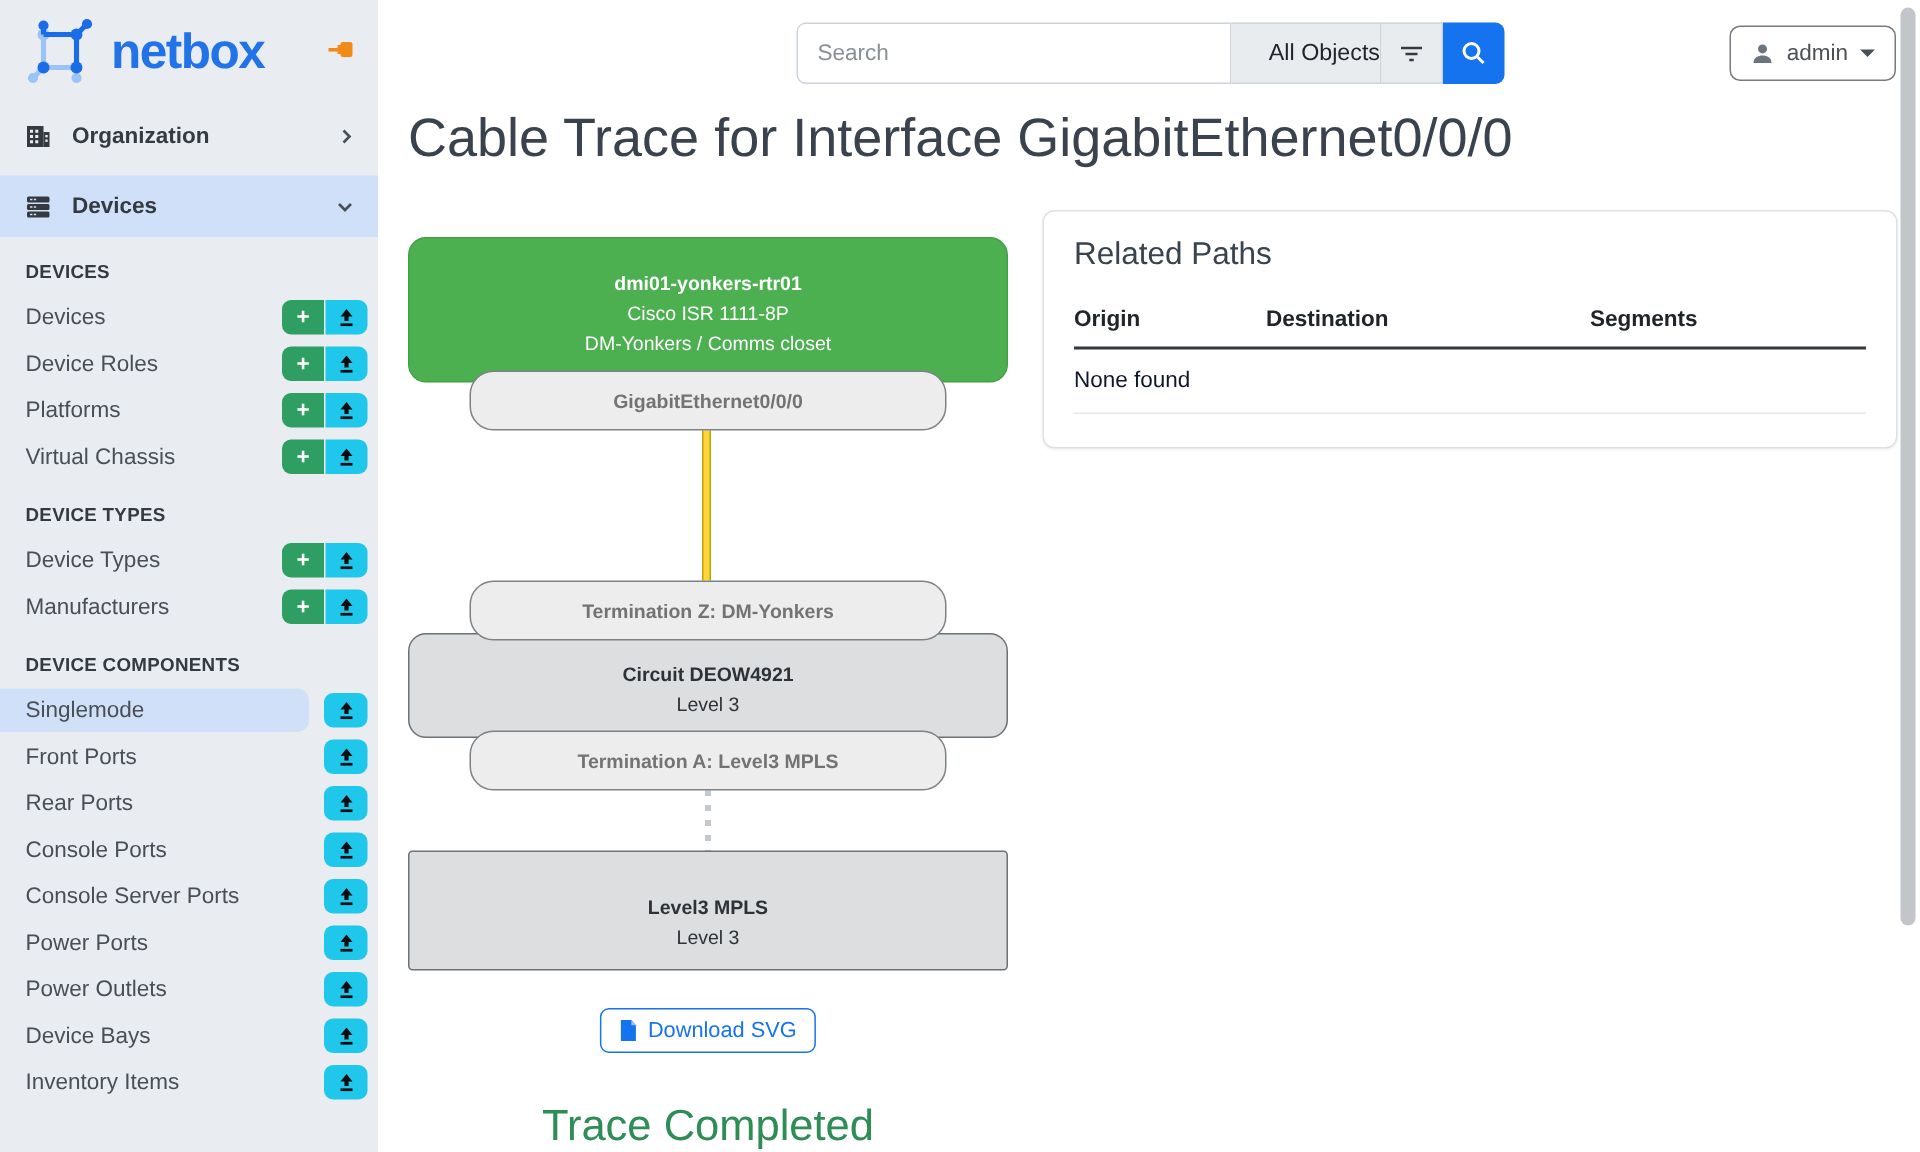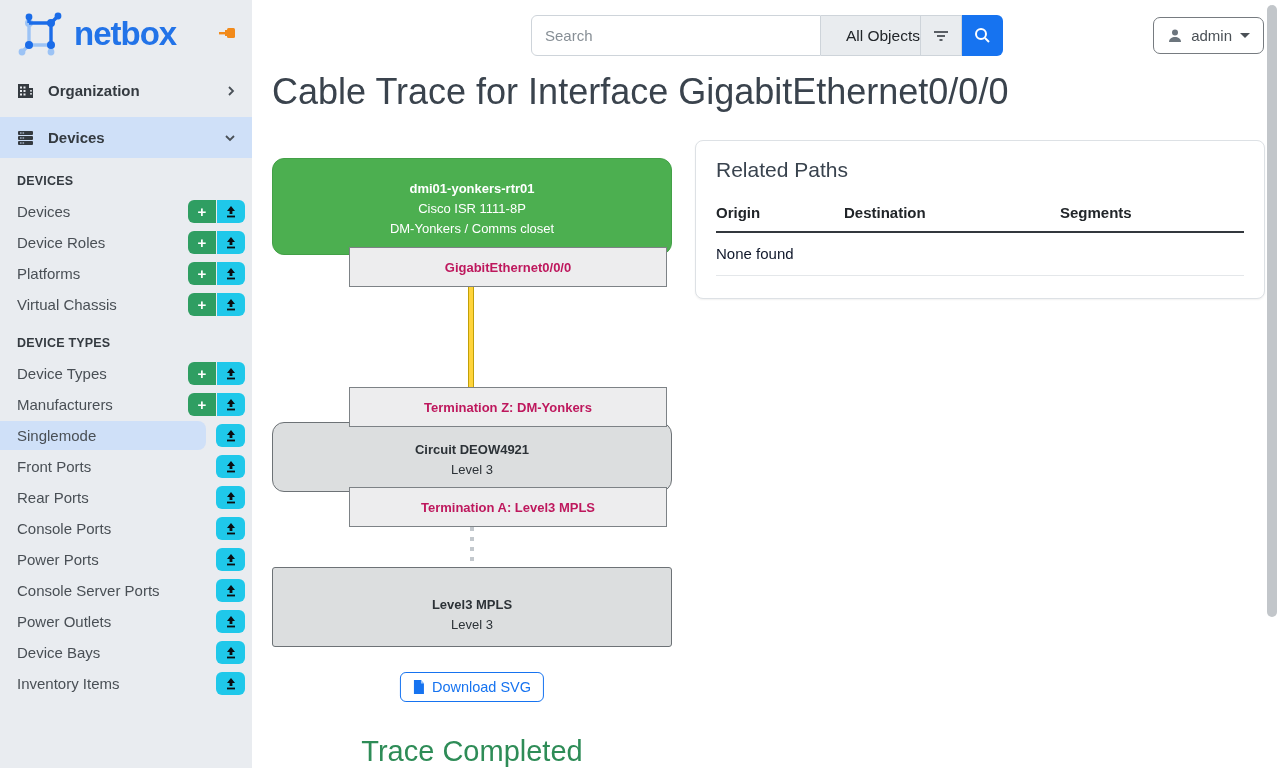--- a/index.html
+++ b/index.html
@@ -46,21 +46,21 @@
   .search-btn{width:41px;height:41px;background:var(--accent);border:none;border-radius:0 6px 6px 0;display:flex;align-items:center;justify-content:center;cursor:pointer;}
   .user-btn{position:absolute;right:16px;top:17px;height:37px;padding:0 13px;border:1px solid #767b80;border-radius:7px;display:flex;align-items:center;gap:8px;background:#fff;font-size:15px;color:#4a5056;cursor:pointer;}
   .caret{width:0;height:0;border-left:5px solid transparent;border-right:5px solid transparent;border-top:5px solid #4a5056;}
   
   .page-title{position:absolute;left:272px;top:71px;font-size:36px;font-weight:400;color:#3a434d;}
   
   .trace{position:absolute;left:272px;top:158px;width:400px;height:610px;}
   .node{position:absolute;text-align:center;font-size:13px;}
   .node-device{left:0;top:0;width:400px;height:97px;background:var(--green-node);border:1px solid #43a047;border-radius:12px;color:#fff;padding-top:20px;line-height:20px;}
   .node-device .nm{font-weight:700;}
-  .term-box{left:41px;width:318px;height:40px;background:#ededee;border:1.5px solid #7d8286;border-radius:0;display:flex;align-items:center;justify-content:center;font-weight:700;color:#be185d;z-index:2;margin-left:36px;}
+  .term-box{left:41px;width:318px;height:40px;background:#ededee;border:1.5px solid #7d8286;border-radius:16px;display:flex;align-items:center;justify-content:center;font-weight:700;color:#737373;z-index:2;}
   .iface-box{top:89px;}
   .termz-box{top:229px;}
   .terma-box{top:329px;}
   .cable-line{position:absolute;left:196px;top:129px;width:6px;height:100px;background:var(--cable);border-left:1.5px solid #c2a008;border-right:1.5px solid #c2a008;}
   .cable-info{position:absolute;left:221px;top:150px;text-align:left;font-size:13px;line-height:20px;color:#24282c;}
   .cable-info .cb{font-weight:700;}
   .node-circuit{left:0;top:264px;width:400px;height:70px;background:#dcdedf;border:1px solid #6d7276;border-radius:12px;padding-top:17px;line-height:20px;color:#2c3237;z-index:1;}
   .node-circuit .nm,.node-l3 .nm{font-weight:700;}
   .dotted{position:absolute;left:198px;top:369px;width:4px;height:42px;background:repeating-linear-gradient(to bottom,#c3c8cd 0 4px,transparent 4px 10px);}
   .node-l3{left:0;top:409px;width:400px;height:80px;background:#dcdedf;border:1px solid #6d7276;border-radius:3px;padding-top:27px;line-height:20px;color:#2c3237;}
@@ -245,20 +245,21 @@
         </button>
       <button class="mini-btn btn-import">
           <svg width="12" height="12" viewBox="0 0 12 12">
             <path d="M6 0 L10 5 L7.4 5 L7.4 8 L4.6 8 L4.6 5 L2 5 Z" fill="#0b0e11"></path>
             <rect x="2" y="9.6" width="8" height="1.8" fill="#0b0e11"></rect>
           </svg>
         </button>
     </span>
   </div>
 
+  <div class="section-title">DEVICE COMPONENTS</div>
 
   <div class="side-item active">
     <span class="hl"></span>
       <span class="lbl">Singlemode</span>
     <span class="btn-grp">
         <button class="mini-btn btn-import solo">
           <svg width="12" height="12" viewBox="0 0 12 12">
             <path d="M6 0 L10 5 L7.4 5 L7.4 8 L4.6 8 L4.6 5 L2 5 Z" fill="#0b0e11"></path>
             <rect x="2" y="9.6" width="8" height="1.8" fill="#0b0e11"></rect>
           </svg>
@@ -292,32 +293,32 @@
     <span class="btn-grp">
         <button class="mini-btn btn-import solo">
           <svg width="12" height="12" viewBox="0 0 12 12">
             <path d="M6 0 L10 5 L7.4 5 L7.4 8 L4.6 8 L4.6 5 L2 5 Z" fill="#0b0e11"></path>
             <rect x="2" y="9.6" width="8" height="1.8" fill="#0b0e11"></rect>
           </svg>
         </button>
       </span>
   </div>
   <div class="side-item">
+    <span class="lbl">Console Server Ports</span>
+    <span class="btn-grp">
+        <button class="mini-btn btn-import solo">
+          <svg width="12" height="12" viewBox="0 0 12 12">
+            <path d="M6 0 L10 5 L7.4 5 L7.4 8 L4.6 8 L4.6 5 L2 5 Z" fill="#0b0e11"></path>
+            <rect x="2" y="9.6" width="8" height="1.8" fill="#0b0e11"></rect>
+          </svg>
+        </button>
+      </span>
+  </div>
+  <div class="side-item">
     <span class="lbl">Power Ports</span>
-    <span class="btn-grp">
-        <button class="mini-btn btn-import solo">
-          <svg width="12" height="12" viewBox="0 0 12 12">
-            <path d="M6 0 L10 5 L7.4 5 L7.4 8 L4.6 8 L4.6 5 L2 5 Z" fill="#0b0e11"></path>
-            <rect x="2" y="9.6" width="8" height="1.8" fill="#0b0e11"></rect>
-          </svg>
-        </button>
-      </span>
-  </div>
-  <div class="side-item">
-    <span class="lbl">Console Server Ports</span>
     <span class="btn-grp">
         <button class="mini-btn btn-import solo">
           <svg width="12" height="12" viewBox="0 0 12 12">
             <path d="M6 0 L10 5 L7.4 5 L7.4 8 L4.6 8 L4.6 5 L2 5 Z" fill="#0b0e11"></path>
             <rect x="2" y="9.6" width="8" height="1.8" fill="#0b0e11"></rect>
           </svg>
         </button>
       </span>
   </div>
   <div class="side-item">

